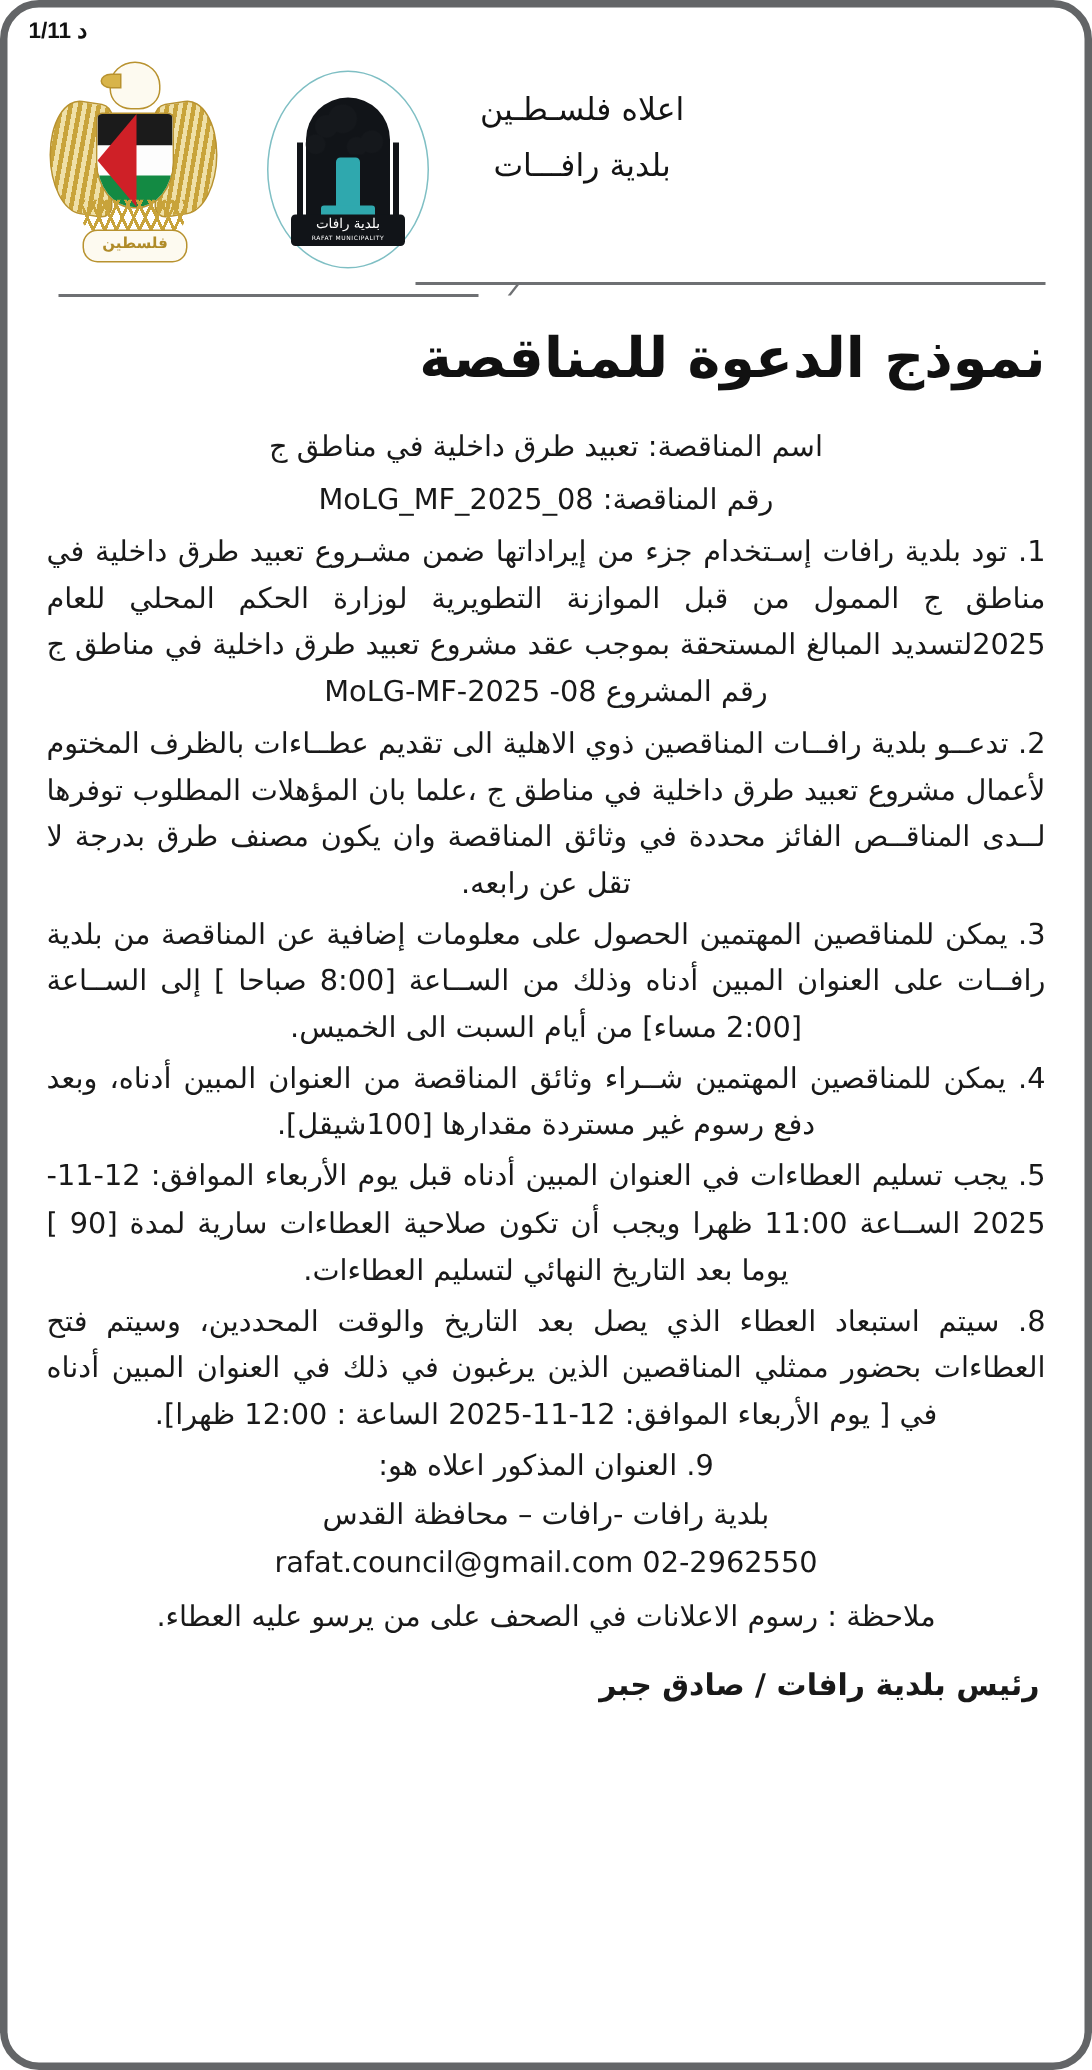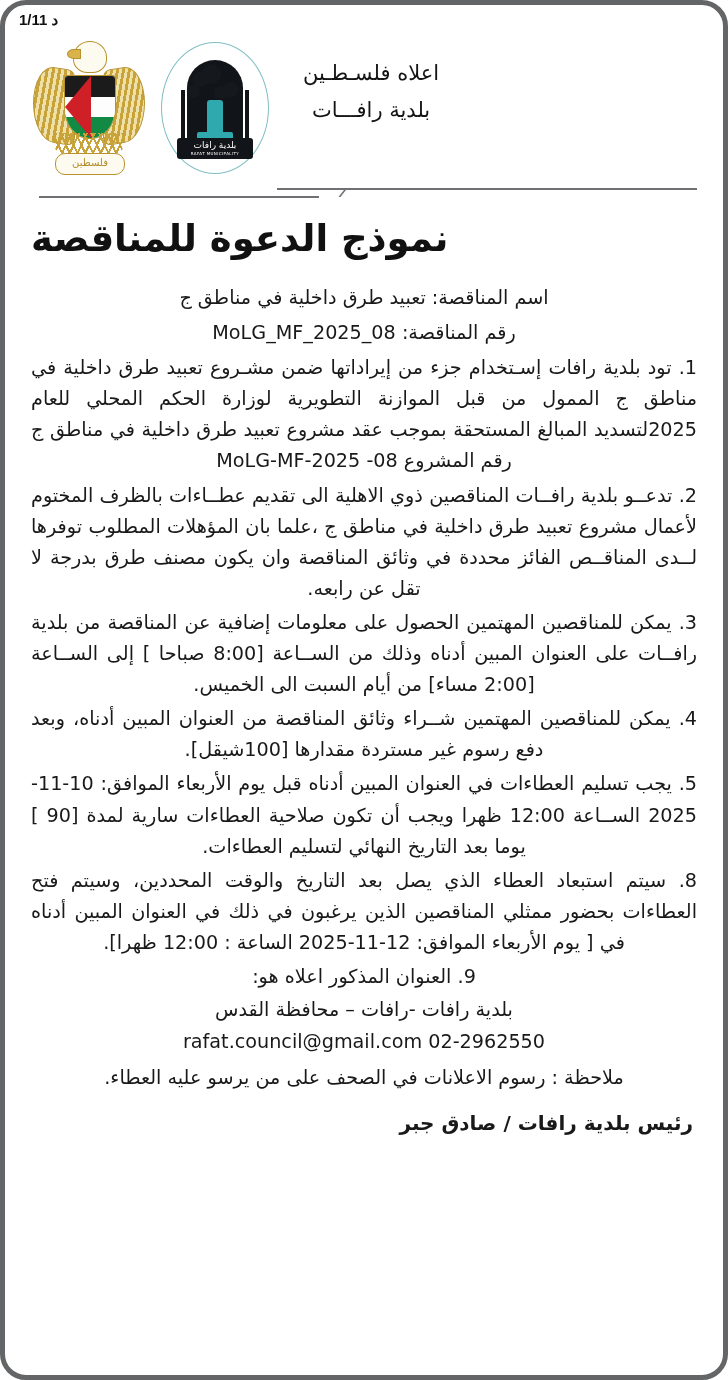--- a/index.html
+++ b/index.html
@@ -61,22 +61,22 @@
   .lh-text div {
     font-size: 21px;
     line-height: 1.75;
     color: #141414;
     white-space: nowrap;
     letter-spacing: 1.2px;
   }
   .lh-logos {
     order: 2;
     display: flex;
-    align-items: center;
-    gap: 8px;
+    align-items: flex-end;
+    gap: 25px;
     padding-right: 14px;
   }
 
   
   .seal {
     width: 120px;
     height: 140px;
     position: relative;
   }
   .seal .ring {
@@ -230,20 +230,21 @@
     left: 24px; top: 120px;
     width: 68px; height: 20px;
     border: 1.6px solid #b8922f;
     border-radius: 10px;
     background: #fdfaf0;
     color: #b08b28;
     font-size: 10px;
     line-height: 17px;
     text-align: center;
     font-family: "DejaVu Sans", sans-serif;
+    font-weight: bold;
   }
 
   
   .divider {
     position: relative;
     height: 16px;
     margin: 2px 0 10px 0;
   }
   .divider .seg-right {
     position: absolute;
@@ -260,21 +261,21 @@
   .divider .seg-diag {
     position: absolute;
     left: 283px; top: 3px;
     width: 28px; height: 9px;
     border-right: 2px solid #6e7073;
     transform: skewX(-38deg);
   }
 
   
   .doc-title {
-    text-align: left;
+    text-align: right;
     font-family: "DejaVu Sans", sans-serif;
     font-weight: 700;
     font-size: 37px;
     letter-spacing: 0.5px;
     color: #111;
     margin: 16px 0 22px 0;
   }
 
   
   .body-copy {
@@ -376,21 +377,21 @@
 
   <div class="body-copy">
 
     <div class="subject-line">اسم المناقصة: تعبيد طرق داخلية في مناطق ج</div>
     <div class="subject-line">رقم المناقصة: MoLG_MF_2025_08</div>
 
     <p class="clause">1. تود بلدية رافات إسـتخدام جزء من إيراداتها ضمن مشـروع تعبيد طرق داخلية في مناطق ج الممول من قبل الموازنة التطويرية لوزارة الحكم المحلي للعام 2025لتسديد المبالغ المستحقة بموجب عقد مشروع  تعبيد طرق داخلية في مناطق ج رقم المشروع MoLG-MF-2025 -08</p>
     <p class="clause">2. تدعــو بلدية رافــات المناقصين ذوي الاهلية الى تقديم عطــاءات بالظرف المختوم لأعمال مشروع تعبيد طرق داخلية في مناطق ج ،علما بان المؤهلات المطلوب توفرها لــدى المناقــص الفائز محددة في  وثائق المناقصة وان يكون مصنف طرق  بدرجة لا تقل عن رابعه.</p>
     <p class="clause">3. يمكن للمناقصين المهتمين الحصول على معلومات إضافية عن المناقصة من بلدية رافــات على العنوان المبين أدناه وذلك من الســاعة [8:00 صباحا ] إلى الســاعة [2:00 مساء] من أيام السبت الى الخميس.</p>
     <p class="clause">4. يمكن للمناقصين المهتمين شــراء وثائق المناقصة من العنوان المبين أدناه، وبعد دفع رسوم غير مستردة مقدارها [100شيقل].</p>
-    <p class="clause">5. يجب تسليم العطاءات في العنوان المبين أدناه قبل يوم الأربعاء الموافق: 10-11-2025 الســاعة 12:00 ظهرا ويجب أن تكون صلاحية العطاءات سارية لمدة [90 ] يوما بعد التاريخ النهائي لتسليم العطاءات.</p>
+    <p class="clause">5. يجب تسليم العطاءات في العنوان المبين أدناه قبل يوم الأربعاء الموافق: 12-11-2025 الســاعة 11:00 ظهرا ويجب أن تكون صلاحية العطاءات سارية لمدة [90 ] يوما بعد التاريخ النهائي لتسليم العطاءات.</p>
     <p class="clause">8. سيتم استبعاد العطاء الذي يصل بعد التاريخ والوقت المحددين، وسيتم فتح العطاءات بحضور ممثلي المناقصين الذين يرغبون في ذلك في العنوان المبين أدناه في [  يوم الأربعاء الموافق: 12-11-2025 الساعة :  12:00 ظهرا].</p>
     <p class="clause">9. العنوان المذكور اعلاه هو:</p>
 
     <div class="contact-block">
       <div>بلدية رافات -رافات – محافظة القدس</div>
       <div class="ltr">02-2962550</div>
       <div class="ltr">rafat.council@gmail.com</div>
     </div>
 
     <div class="note">ملاحظة : رسوم الاعلانات في الصحف على من يرسو عليه العطاء.</div>

